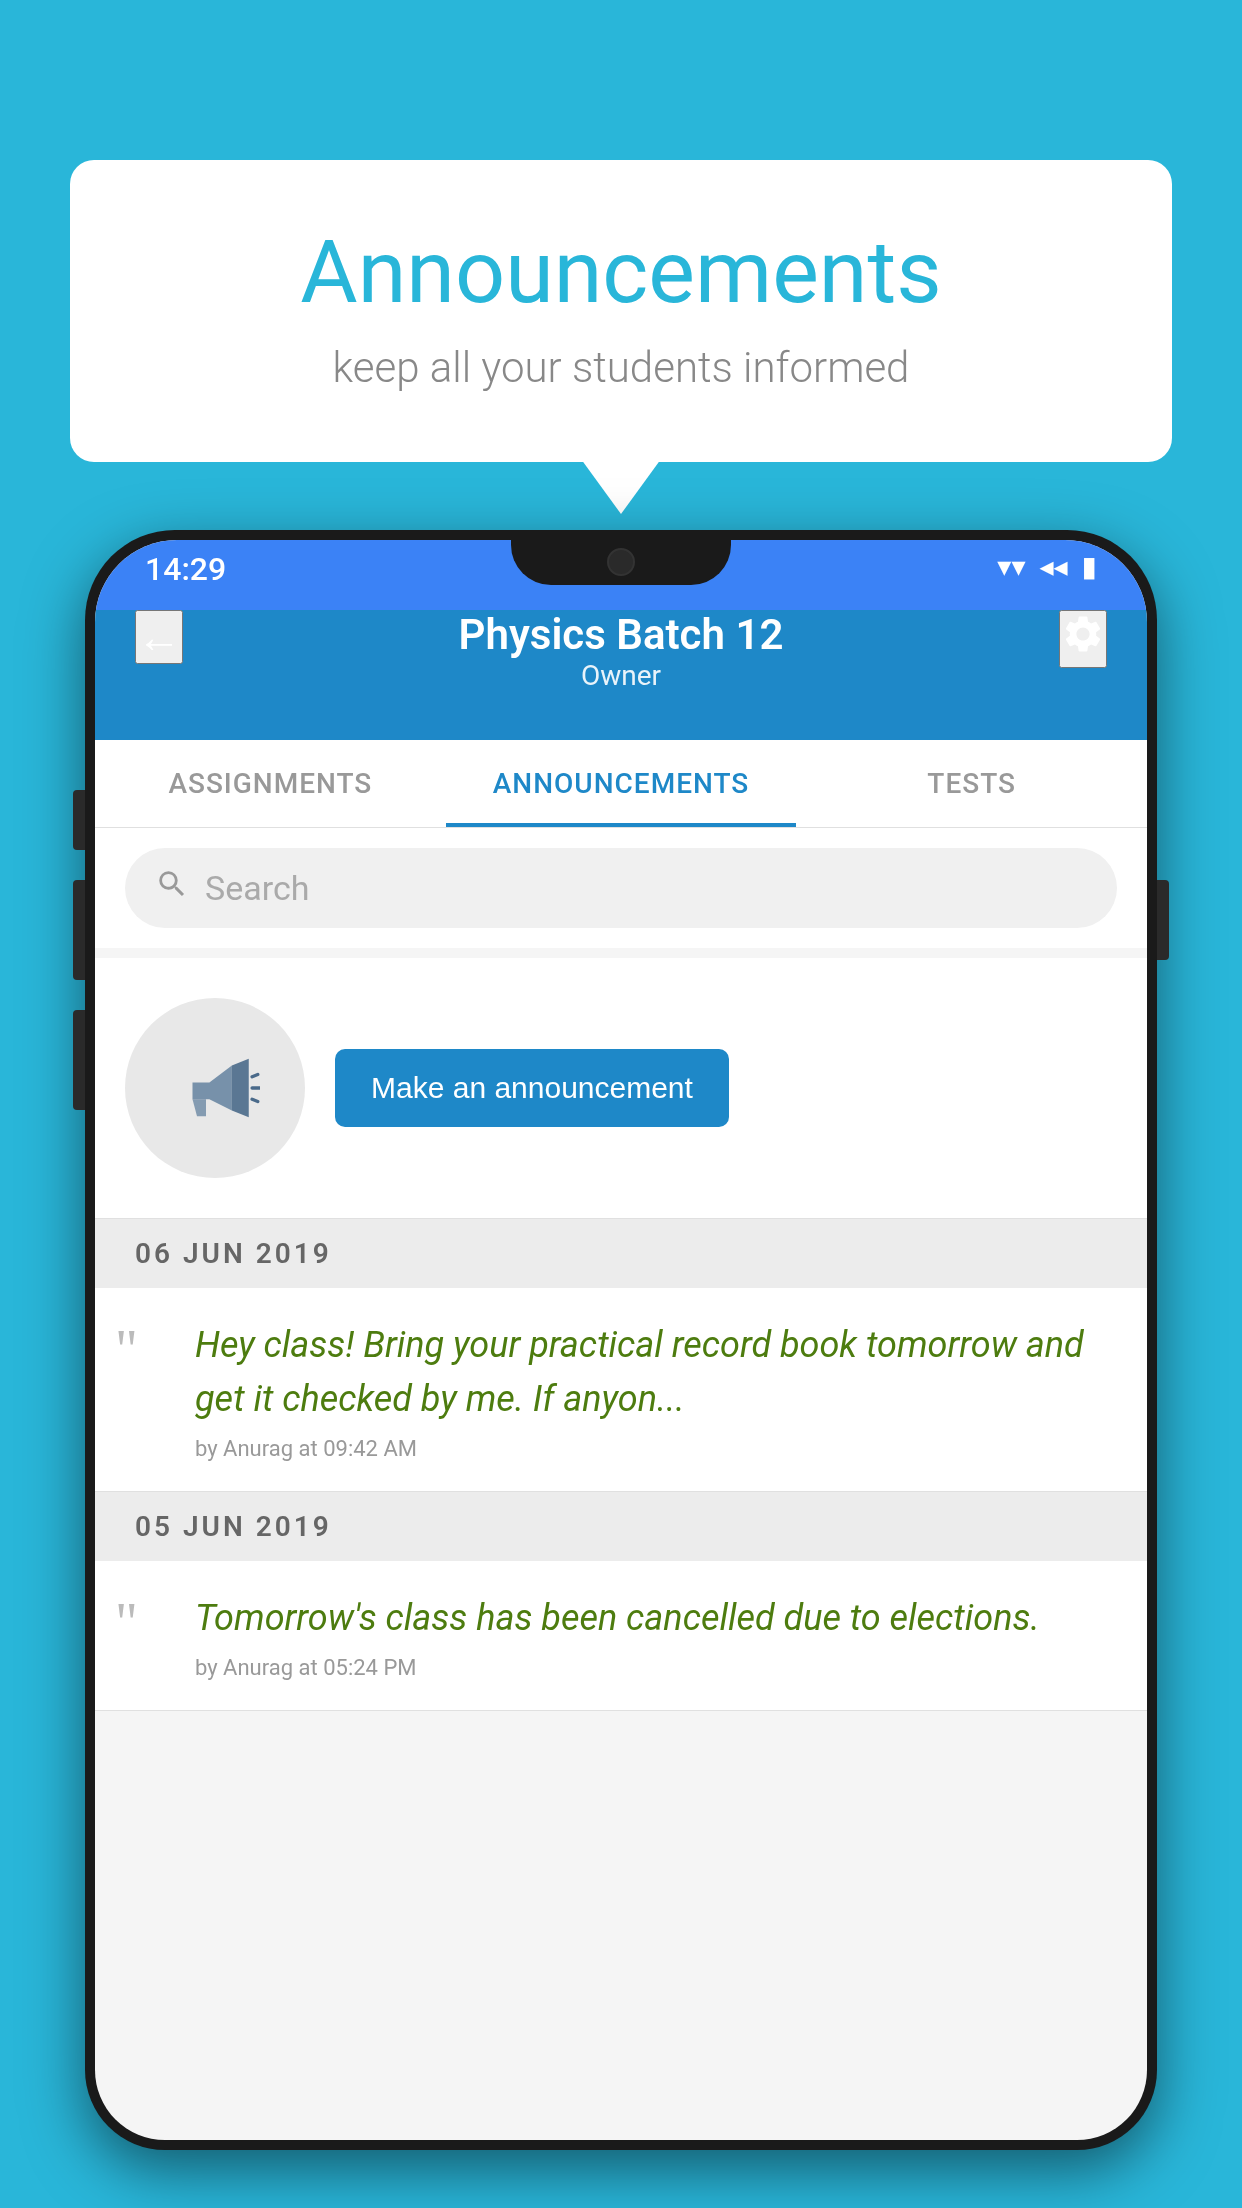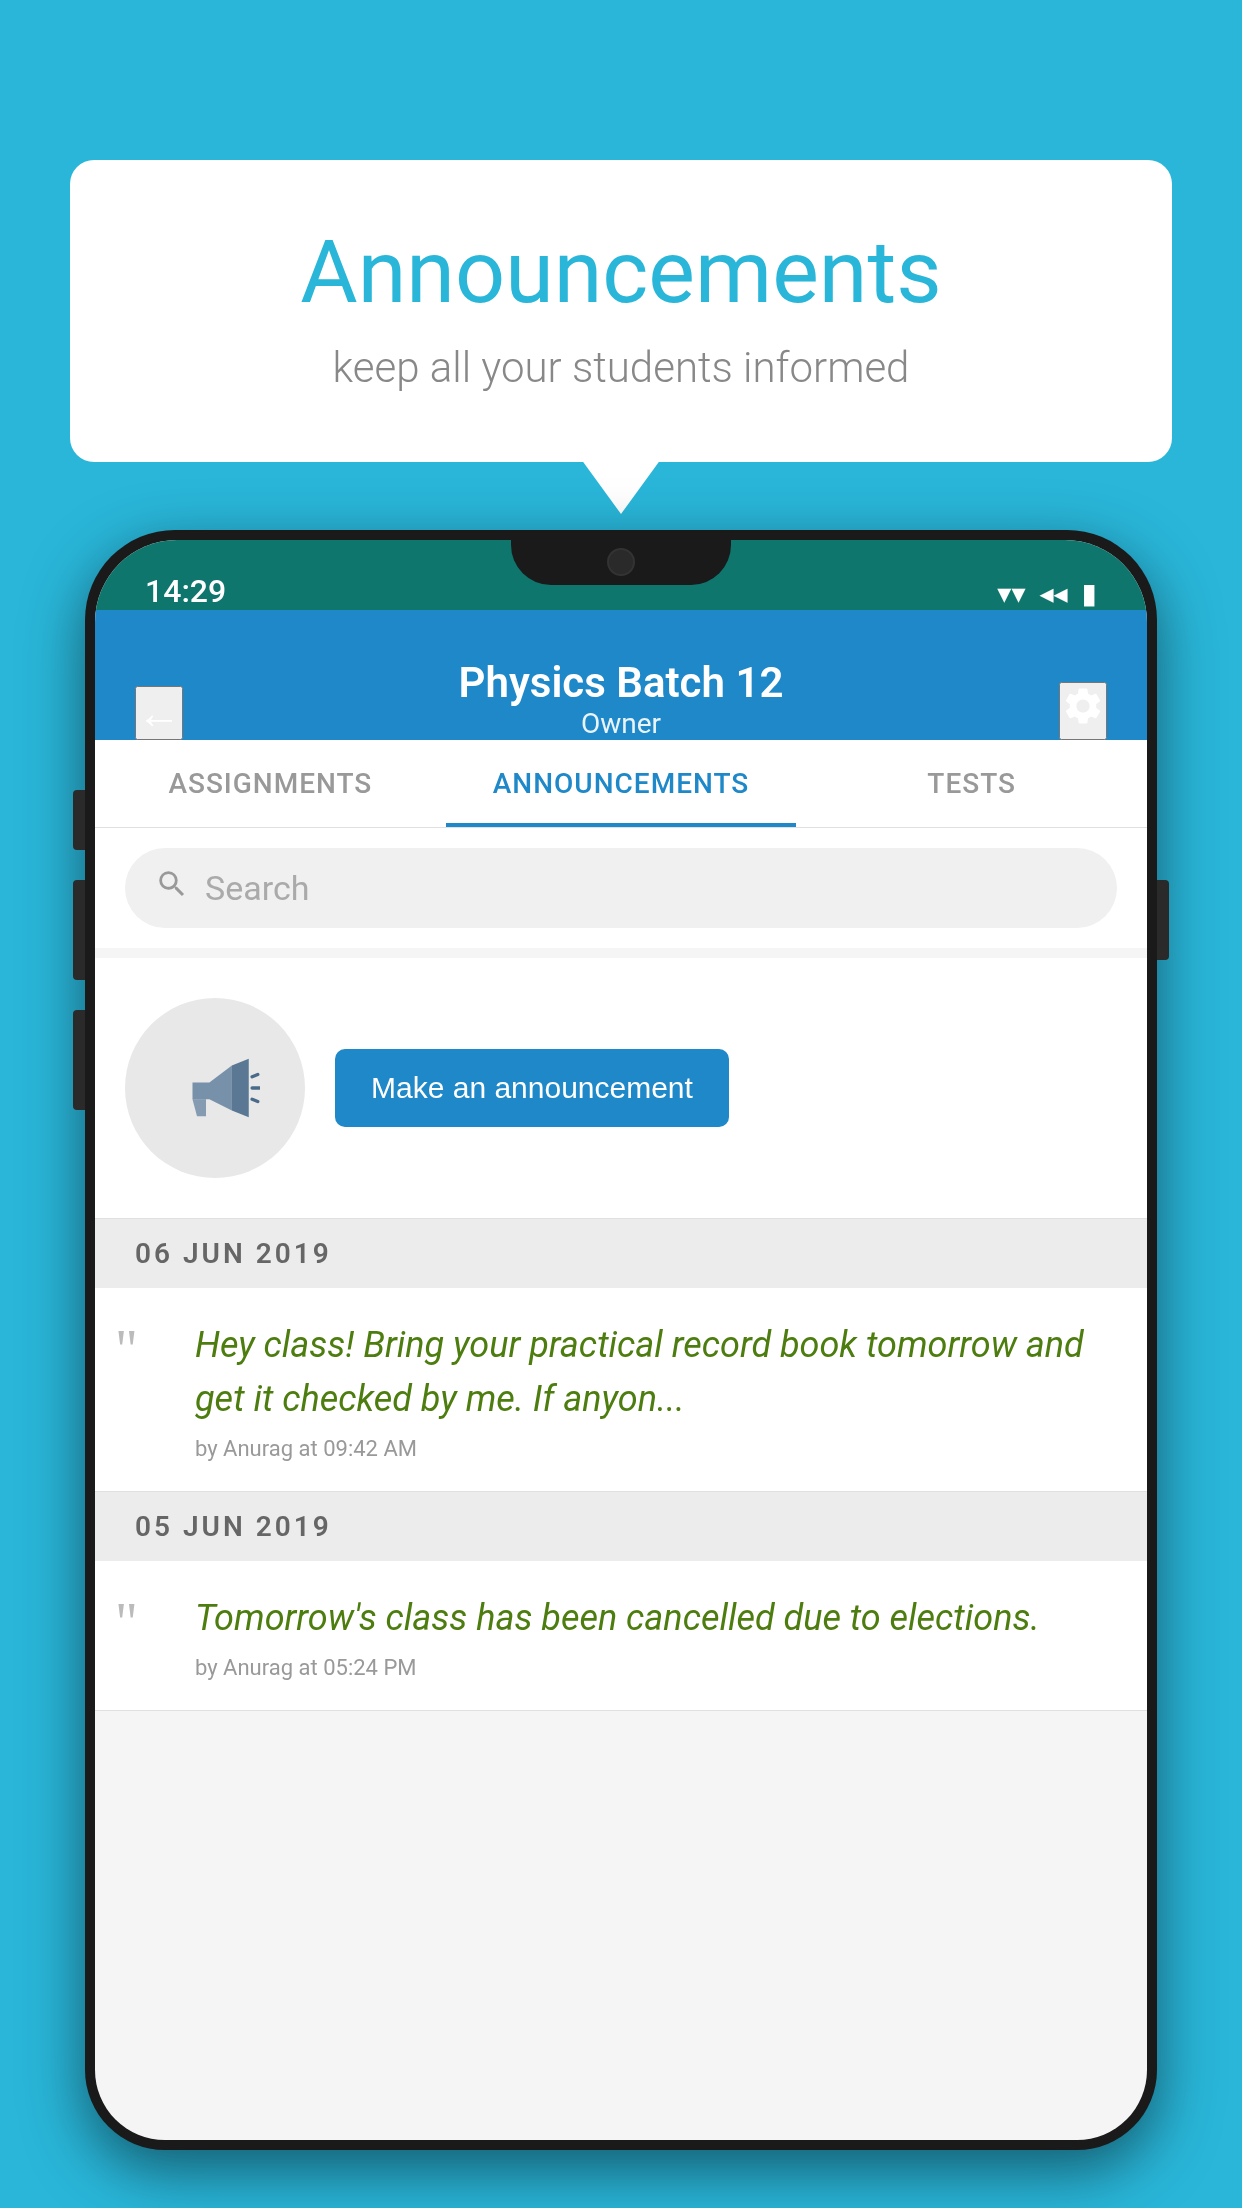--- a/index.html
+++ b/index.html
@@ -104,24 +104,24 @@
       background: #f5f5f5;
       border-radius: 82px 82px 70px 70px;
       width: 100%;
       height: 100%;
       overflow: hidden;
       position: relative;
     }
 
     
     .status-bar {
-      background: #0f766e;
+      background: #3b82f6;
       height: 70px;
       display: flex;
-      align-items: flex-end;
+      align-items: flex-start;
       justify-content: space-between;
       padding: 0 50px;
       padding-top: 10px;
     }
 
     .status-time {
       color: #fff;
       font-size: 32px;
       font-weight: 500;
     }
@@ -135,21 +135,21 @@
     .wifi-icon, .signal-icon, .battery-icon {
       color: #fff;
       font-size: 28px;
     }
 
     
     .app-header {
       background: #1e88c8;
       height: 130px;
       display: flex;
-      align-items: flex-end;
+      align-items: flex-start;
       justify-content: space-between;
       padding: 0 40px;
     }
 
     .header-back-btn {
       color: #fff;
       font-size: 44px;
       cursor: pointer;
     }
 

